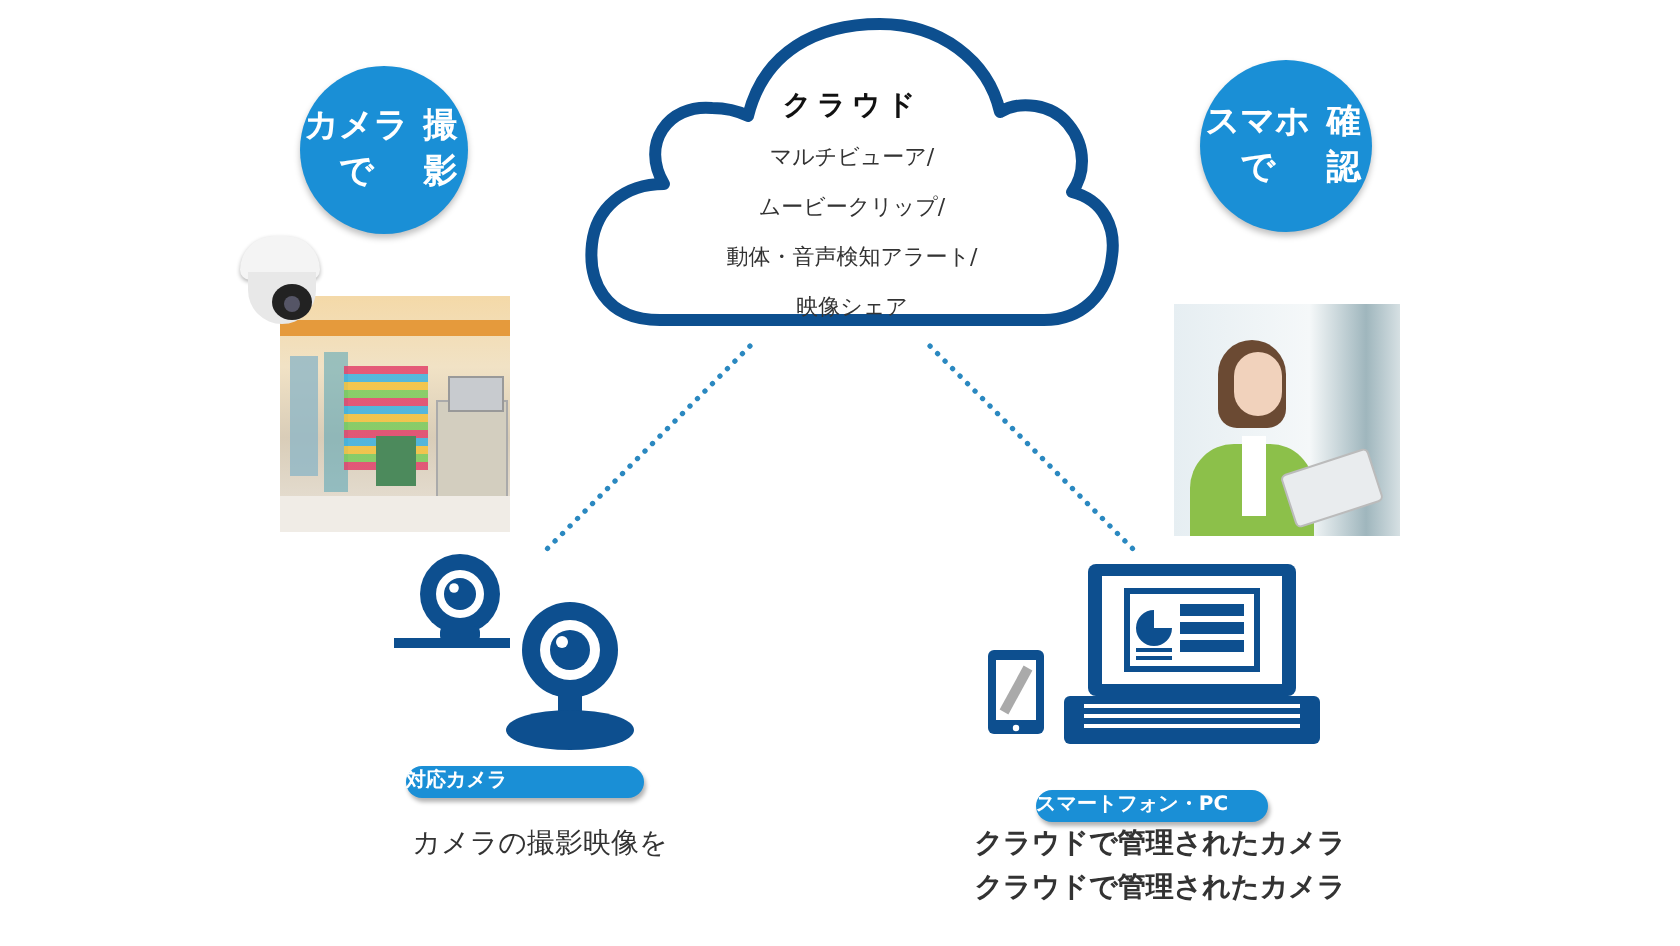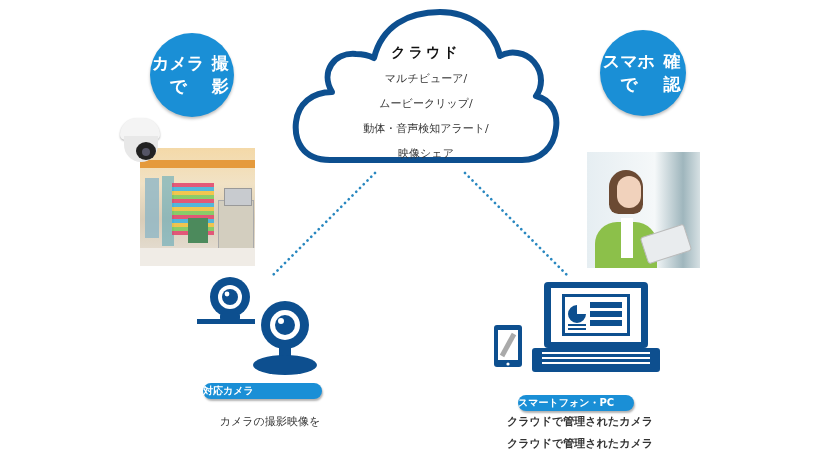--- a/index.html
+++ b/index.html
@@ -9,21 +9,21 @@
   .circle { border-radius:50%; background:#1a8fd6; color:#fff; text-align:center;
             display:flex; flex-direction:row; justify-content:center; align-items:center;
             font-weight:bold; font-size:17px; line-height:23px;
             box-shadow:0 2px 3px rgba(0,0,0,0.25); }
   .cloud-text { text-align:center; width:220px;margin-top:10px; }
   .cloud-title { font-weight:bold; font-size:14px; letter-spacing:3px; color:#111; }
   .cloud-line { font-size:11px; color:#333; line-height:25px; }
   .badge { background:#1a8fd6; color:#fff; font-weight:bold; font-size:10px; border-radius:8px;
            height:16px; line-height:16px; text-align:left;
            box-shadow:1px 2px 2px rgba(0,0,0,0.3); }
-  .caption { font-size:11px; color:#333; text-align:center; line-height:22px; }
+  .caption { font-size:14px; color:#333; text-align:center; line-height:22px; }
 </style>
 </head>
 <body>
 
 <svg class="abs" style="left:0;top:0" width="840" height="473">
   <line x1="375" y1="173" x2="273" y2="275" stroke="#2a88c0" stroke-width="2.6" stroke-dasharray="0.1 5.2" stroke-linecap="round"></line>
   <line x1="465" y1="173" x2="567" y2="275" stroke="#2a88c0" stroke-width="2.6" stroke-dasharray="0.1 5.2" stroke-linecap="round"></line>
 </svg>
 
 <div class="abs" style="left:290px;top:0;width:270px;height:170px;">

